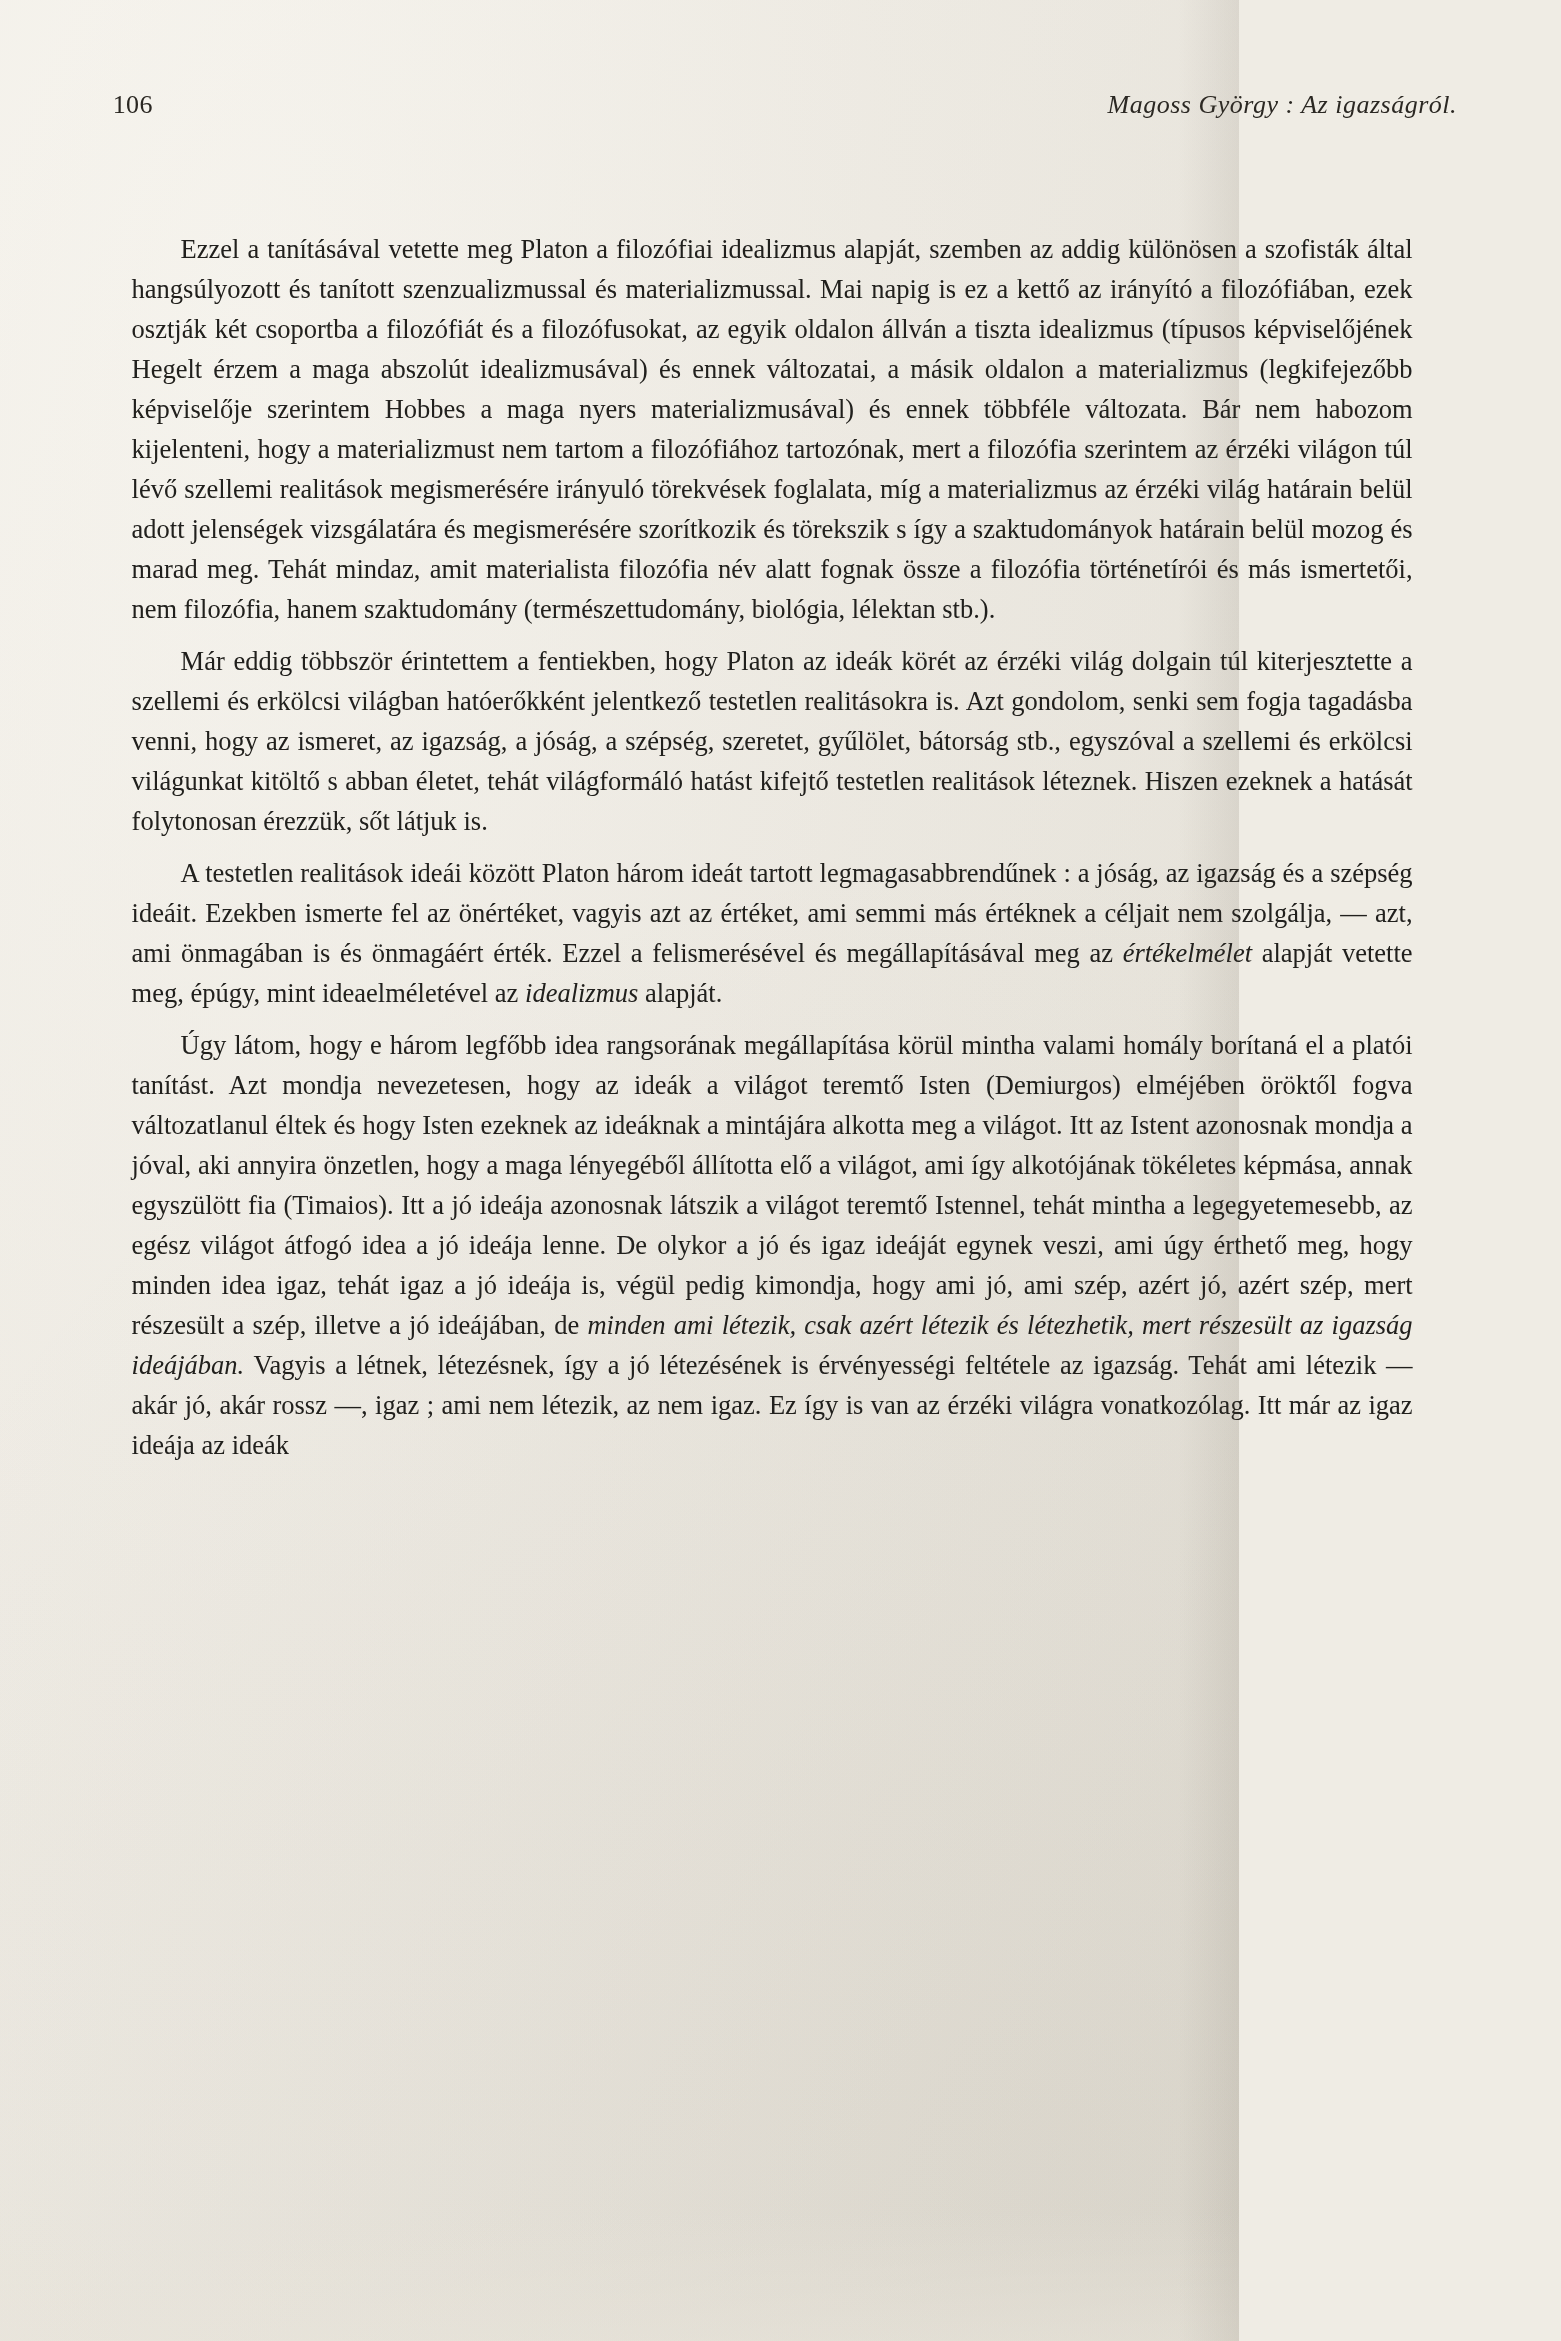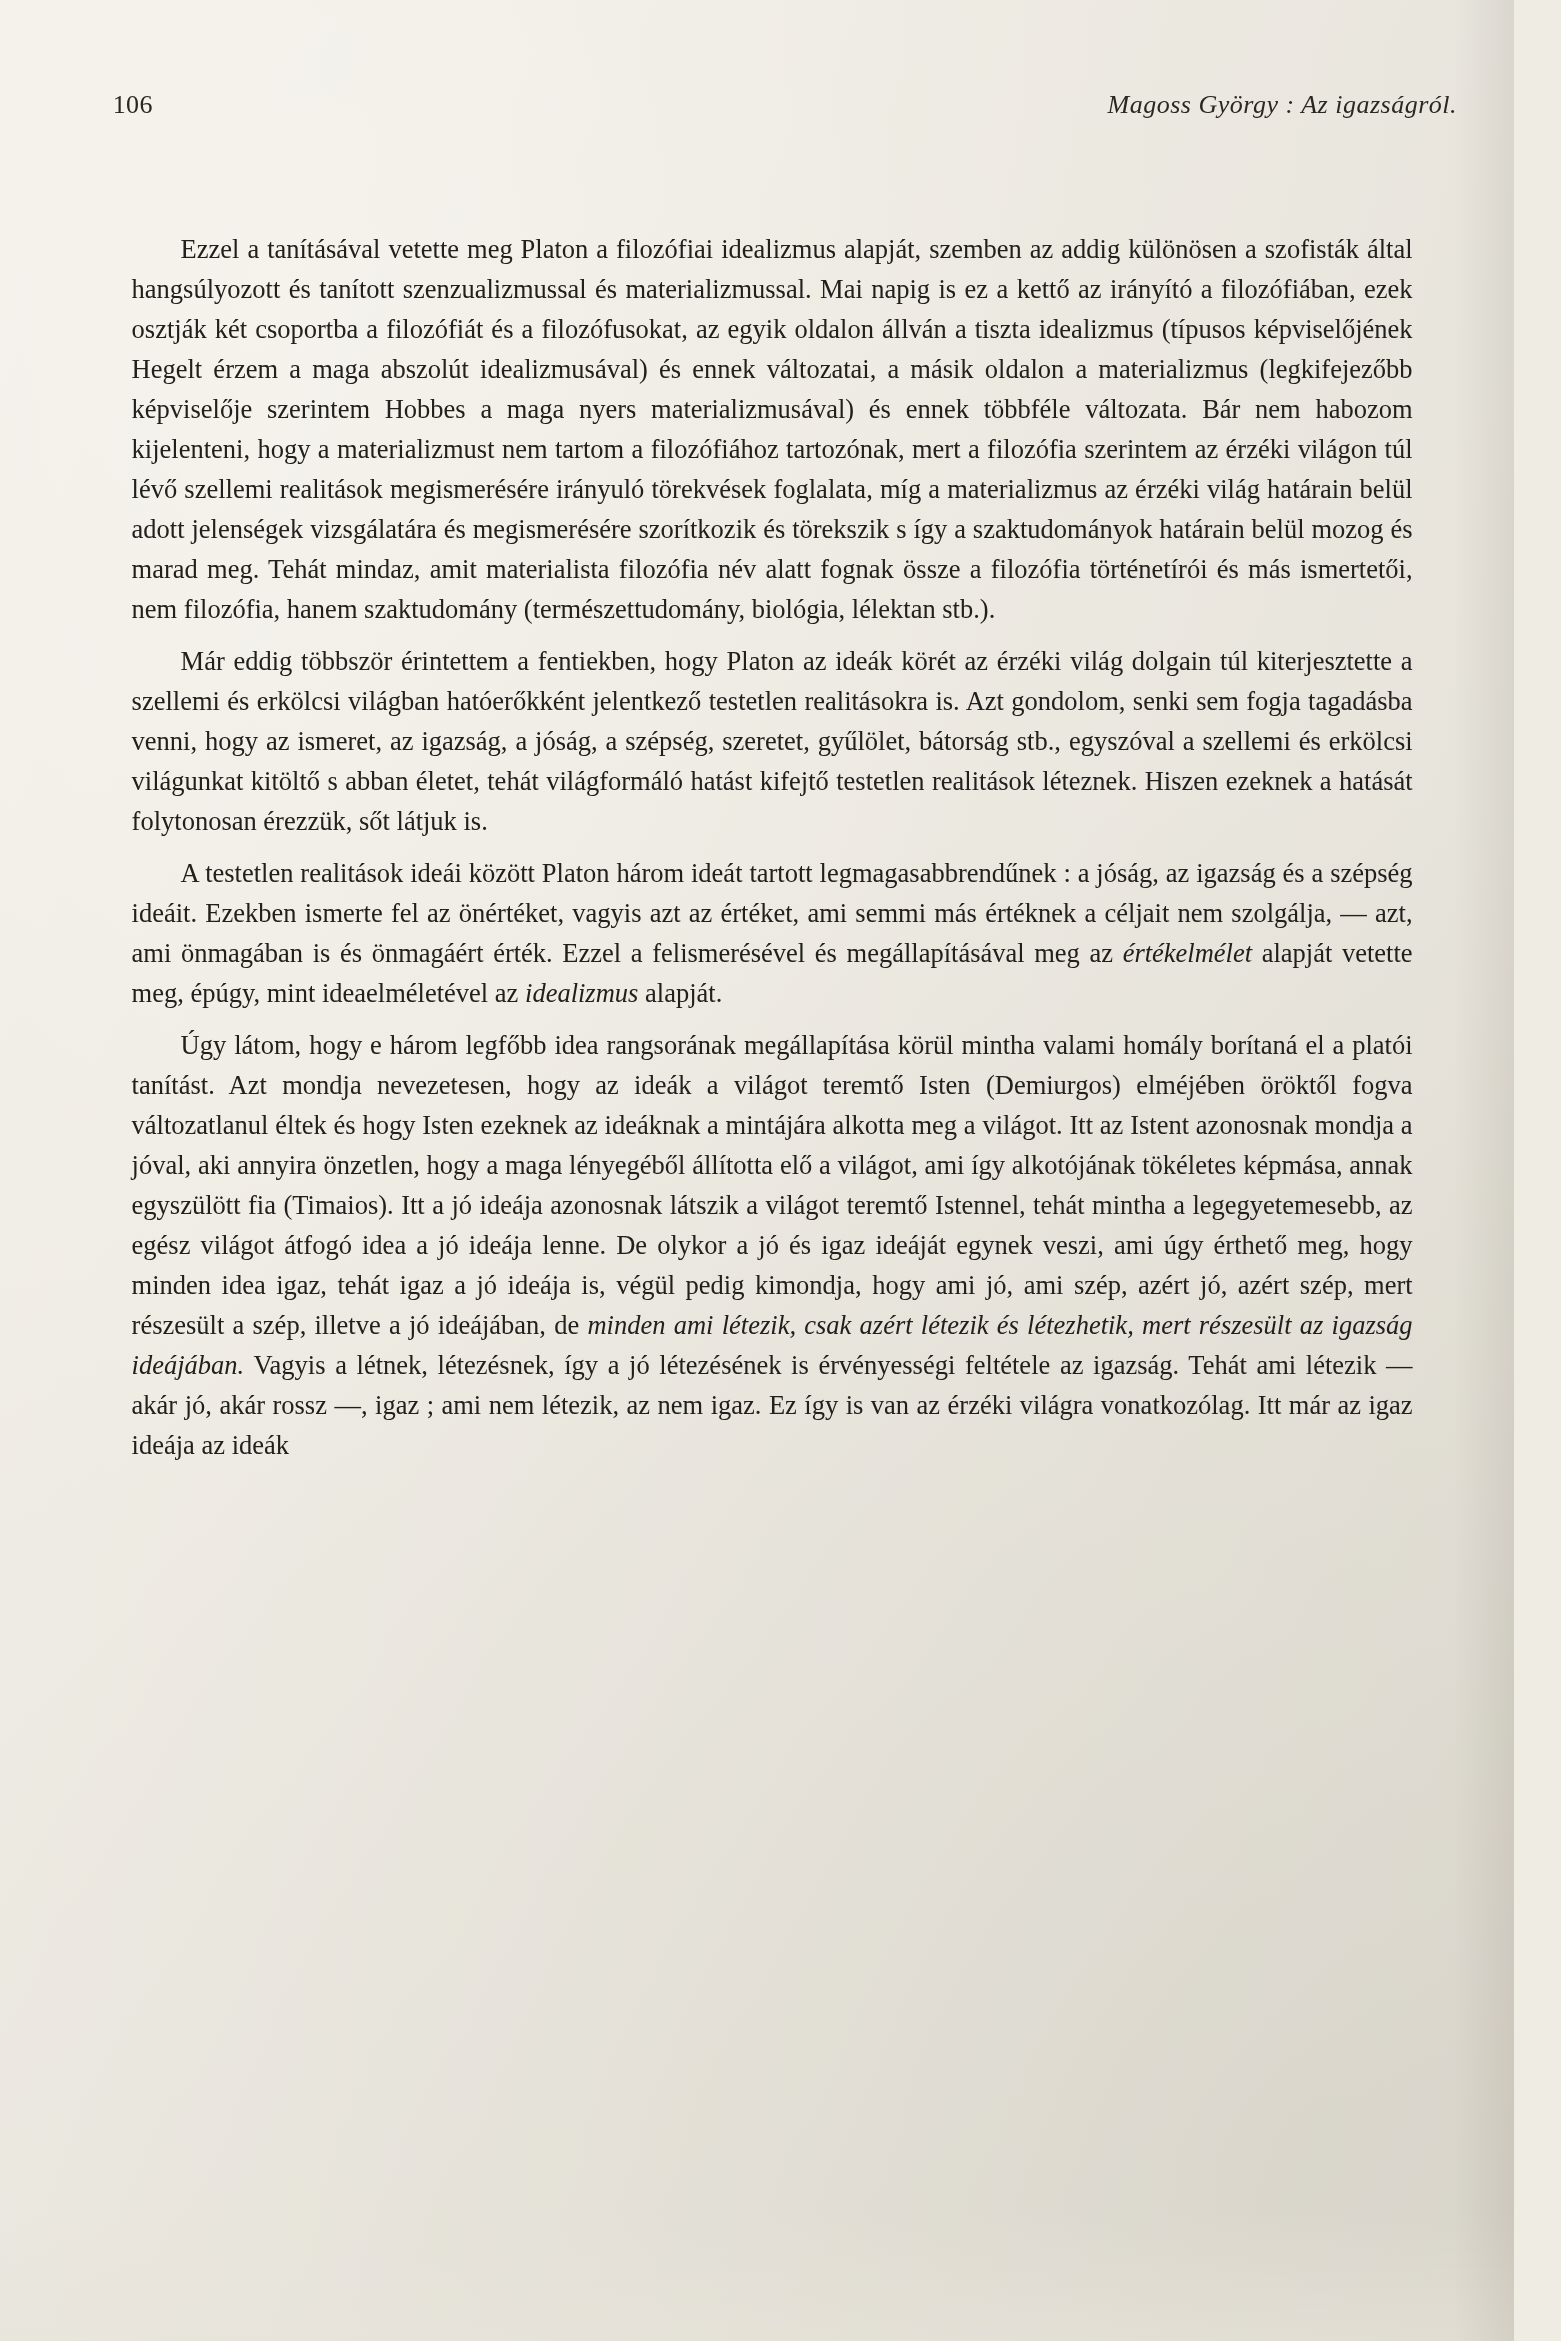--- a/index.html
+++ b/index.html
@@ -8,21 +8,21 @@
   }
   body {
     width: 1561px;
     height: 2342px;
     background: #efece4;
     font-family: "DejaVu Sans", sans-serif;
     overflow: hidden;
   }
   .page {
     position: relative;
-    width: 1514px;
+    width: 1239px;
     height: 2342px;
     background:
       radial-gradient(ellipse at 20% 15%, #f4f1e9 0%, #eeeae1 45%, #e9e5db 100%);
   }
   
   .page:before {
     content: "";
     position: absolute;
     inset: 0;
     background:

